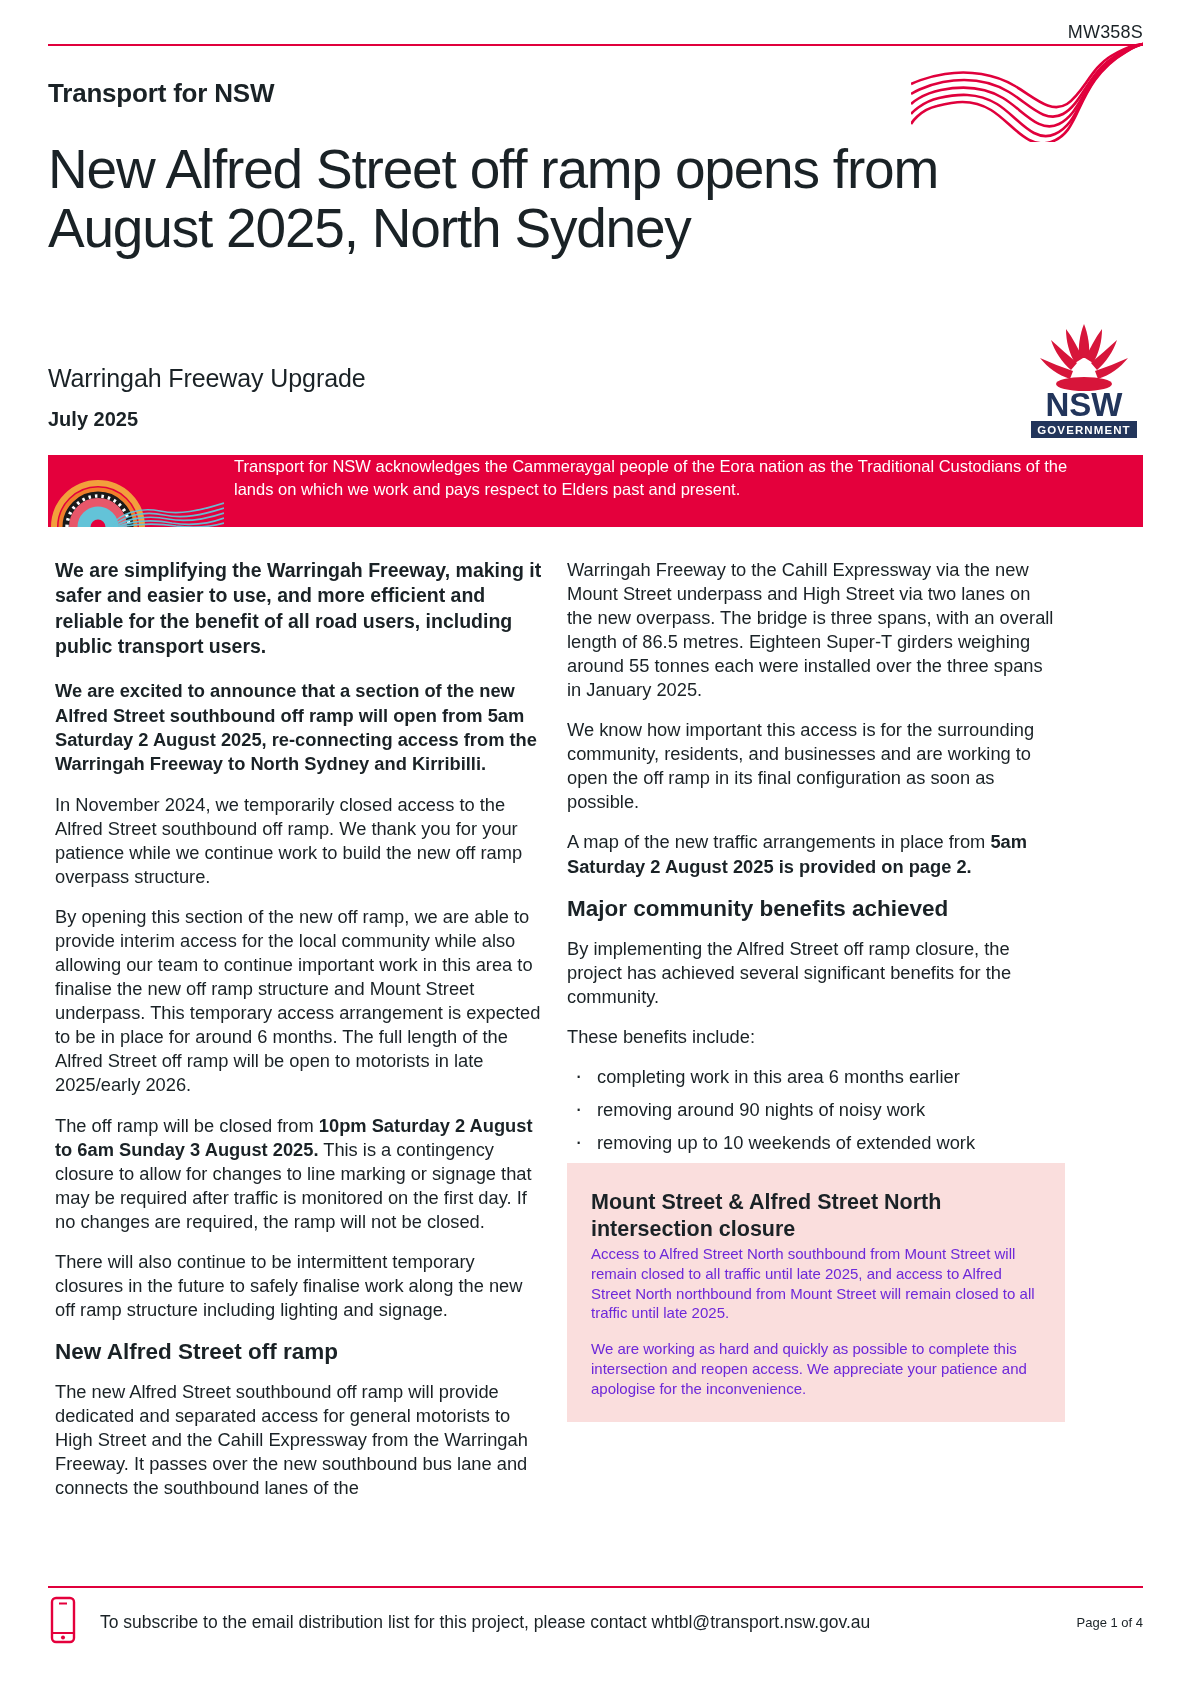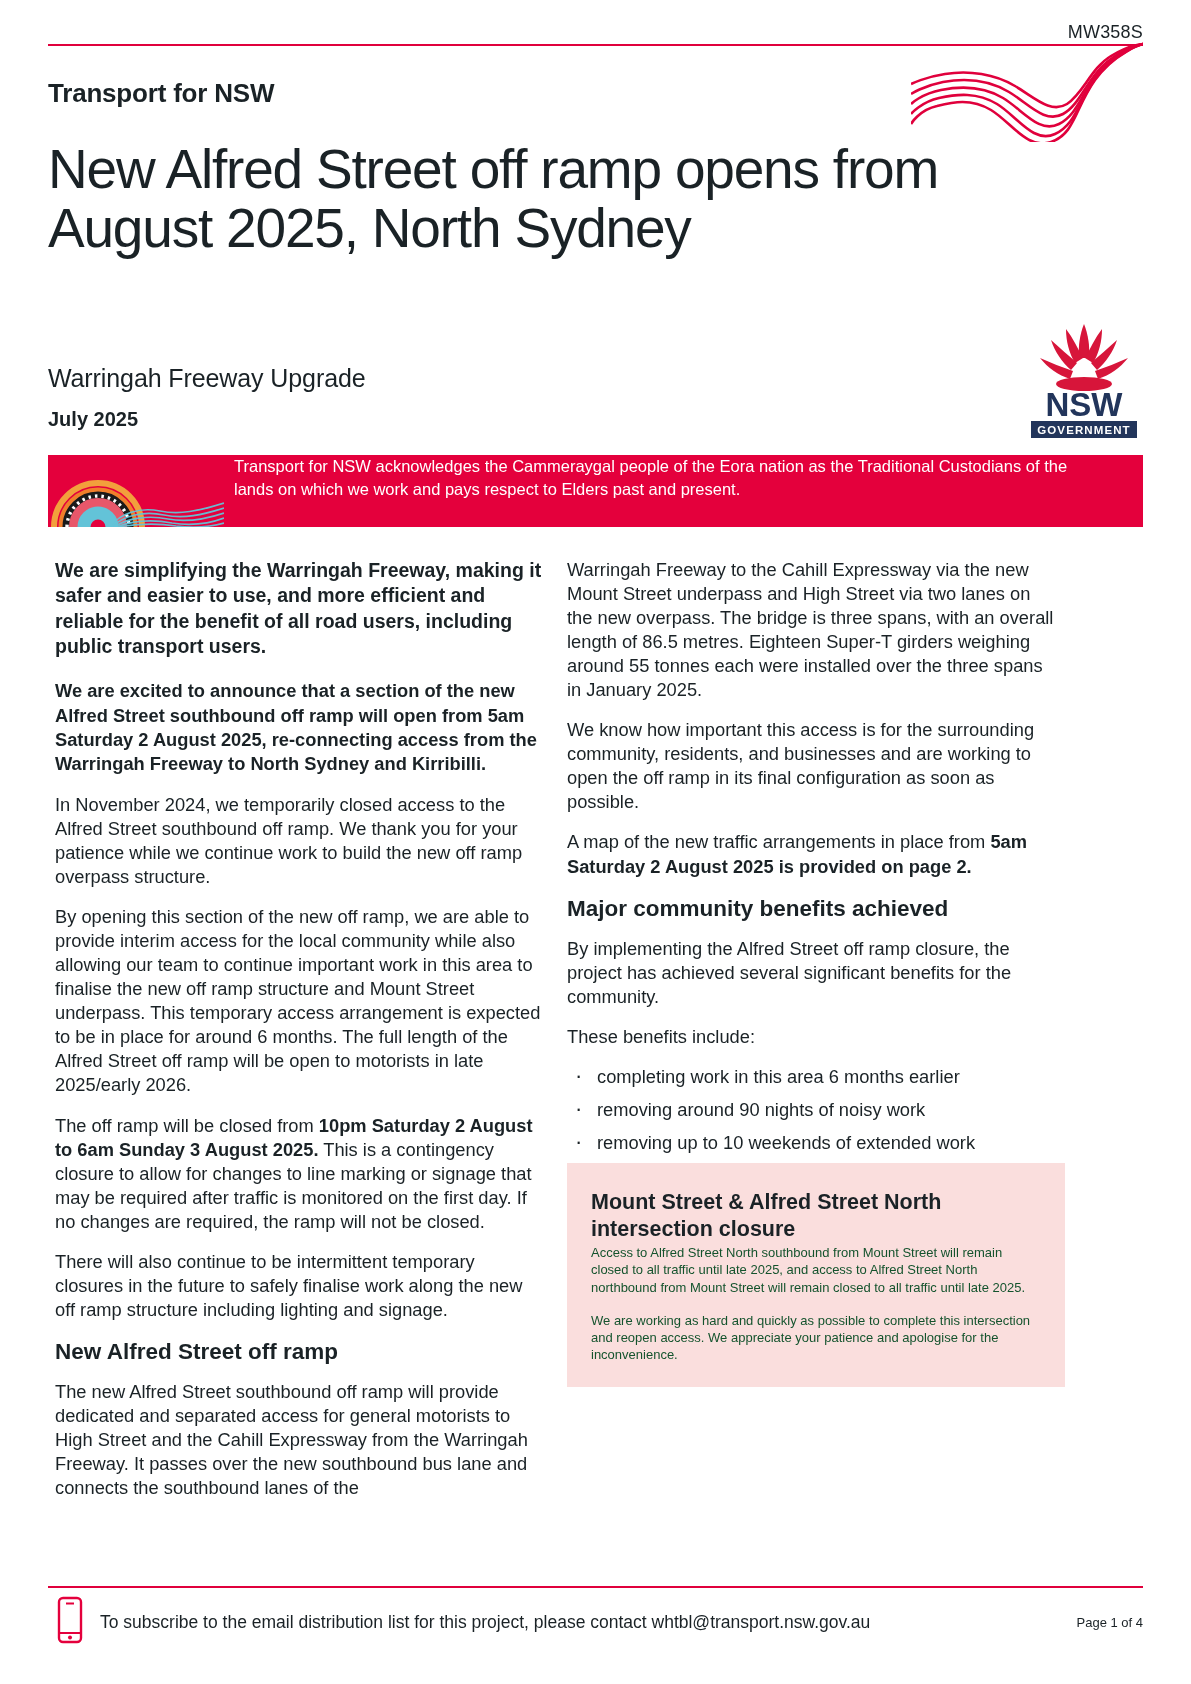--- a/index.html
+++ b/index.html
@@ -186,45 +186,44 @@
     background: #fadedd;
   }
   .callout h3 {
     font-size: 21.5px;
     font-weight: bold;
     line-height: 1.24;
     margin-bottom: 2px;
     color: #1a2226;
   }
   .callout p {
-    font-size: 13px;
+    font-size: 15px;
     line-height: 1.315;
     margin-bottom: 16px;
-    color: #14532d;
+    color: #6d28d9;
   }
   .callout p:last-child { margin-bottom: 0; }
 
   
   .footer-rule {
     position: absolute;
     bottom: 96px;
     left: 48px;
     width: 1095px;
     height: 2px;
     background: #e0003c;
   }
   .footer {
     position: absolute;
     bottom: 36px;
     left: 48px;
     width: 1095px;
     height: 52px;
     display: flex;
     align-items: center;
-    text-align: center;
   }
   .phone-icon { flex: 0 0 44px; }
   .footer-text {
     font-size: 17.5px;
     color: #1a2226;
     margin-left: 8px;
   }
   .page-number {
     position: absolute;
     right: 0;

